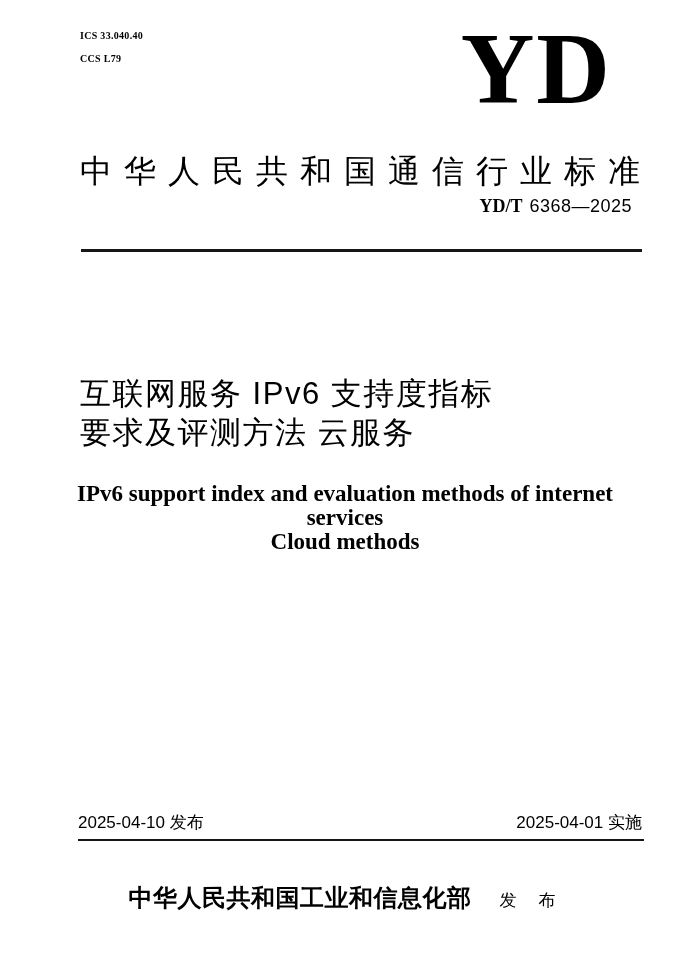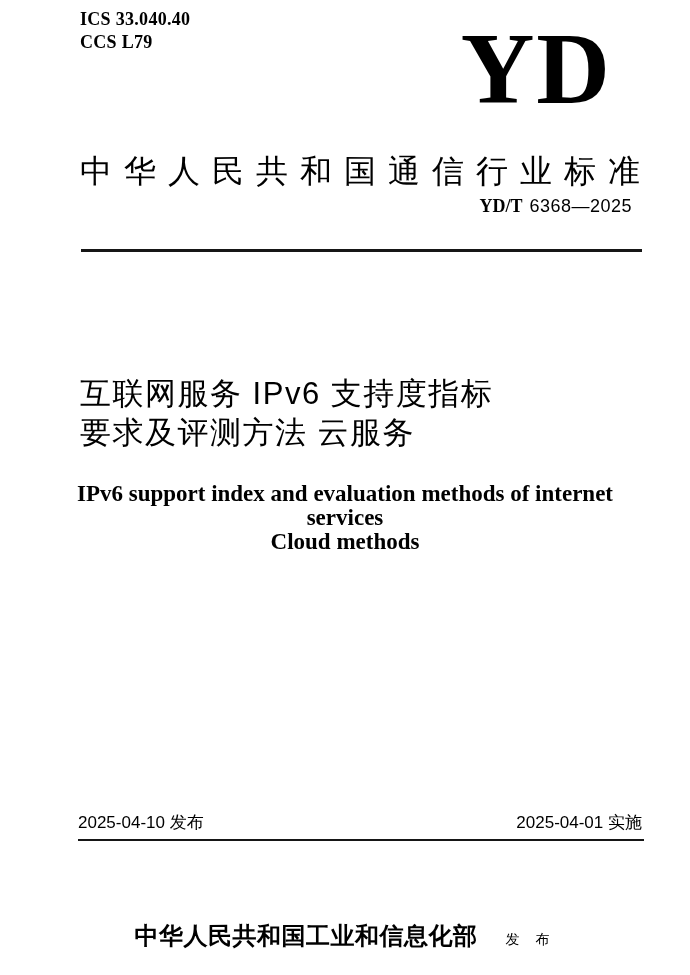--- a/index.html
+++ b/index.html
@@ -11,24 +11,24 @@
     background: #ffffff;
     color: #000000;
     overflow: hidden;
     font-family: "Liberation Sans", sans-serif;
   }
 
   
   .ics-block {
     position: absolute;
     left: 80px;
-    top: 8px;
+    top: 24px;
     font-family: "Liberation Serif", serif;
     font-weight: bold;
-    font-size: 18px;
+    font-size: 10px;
     line-height: 23px;
     letter-spacing: 0.3px;
   }
 
   
   .yd-logo {
     position: absolute;
     right: 78px;
     top: 18px;
     font-family: "Liberation Serif", serif;
@@ -110,37 +110,37 @@
     font-size: 17px;
     line-height: 22px;
     font-family: "Liberation Sans", sans-serif;
     align-items: flex-end;
   }
 
   
   .publisher-row {
     position: absolute;
     left: 0;
-    top: 920px;
+    top: 882px;
     width: 100%;
     display: flex;
     justify-content: center;
     align-items: baseline;
     gap: 28px;
     white-space: nowrap;
   }
   .publisher {
     font-family: "Liberation Serif", serif;
     font-weight: bold;
     font-size: 24px;
     letter-spacing: 0.5px;
   }
   .publish-label {
-    font-family: Liberation Sans, sans-serif;
-    font-size: 14px;
+    font-family: Liberation Mono, monospace;
+    font-size: 17px;
     letter-spacing: 6px;
   }
 </style>
 </head>
 <body>
 
 <div class="page">
 
   <div class="ics-block">
     <div>ICS 33.040.40</div>

